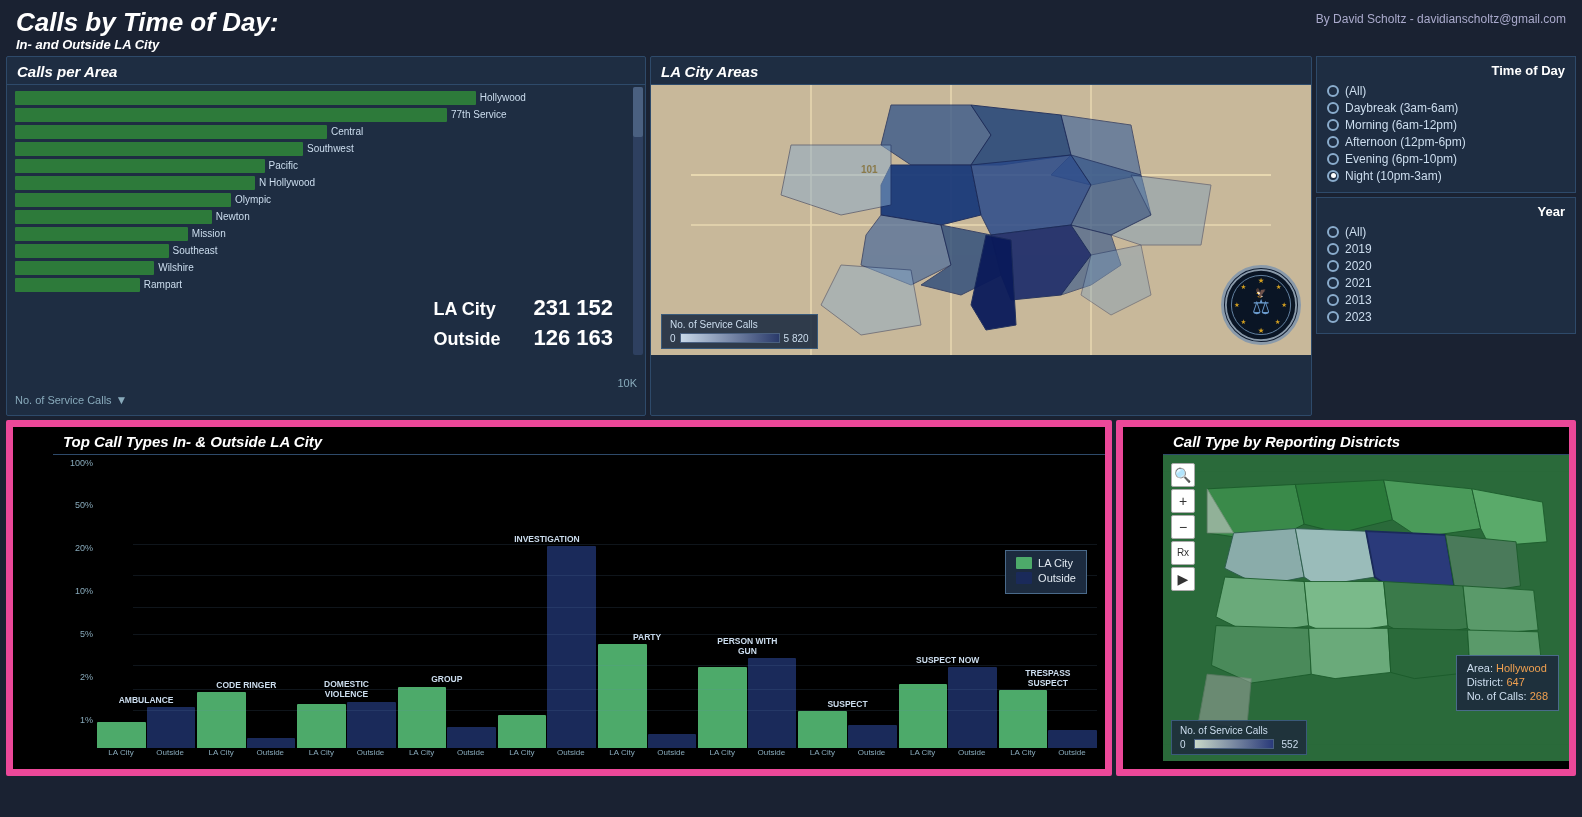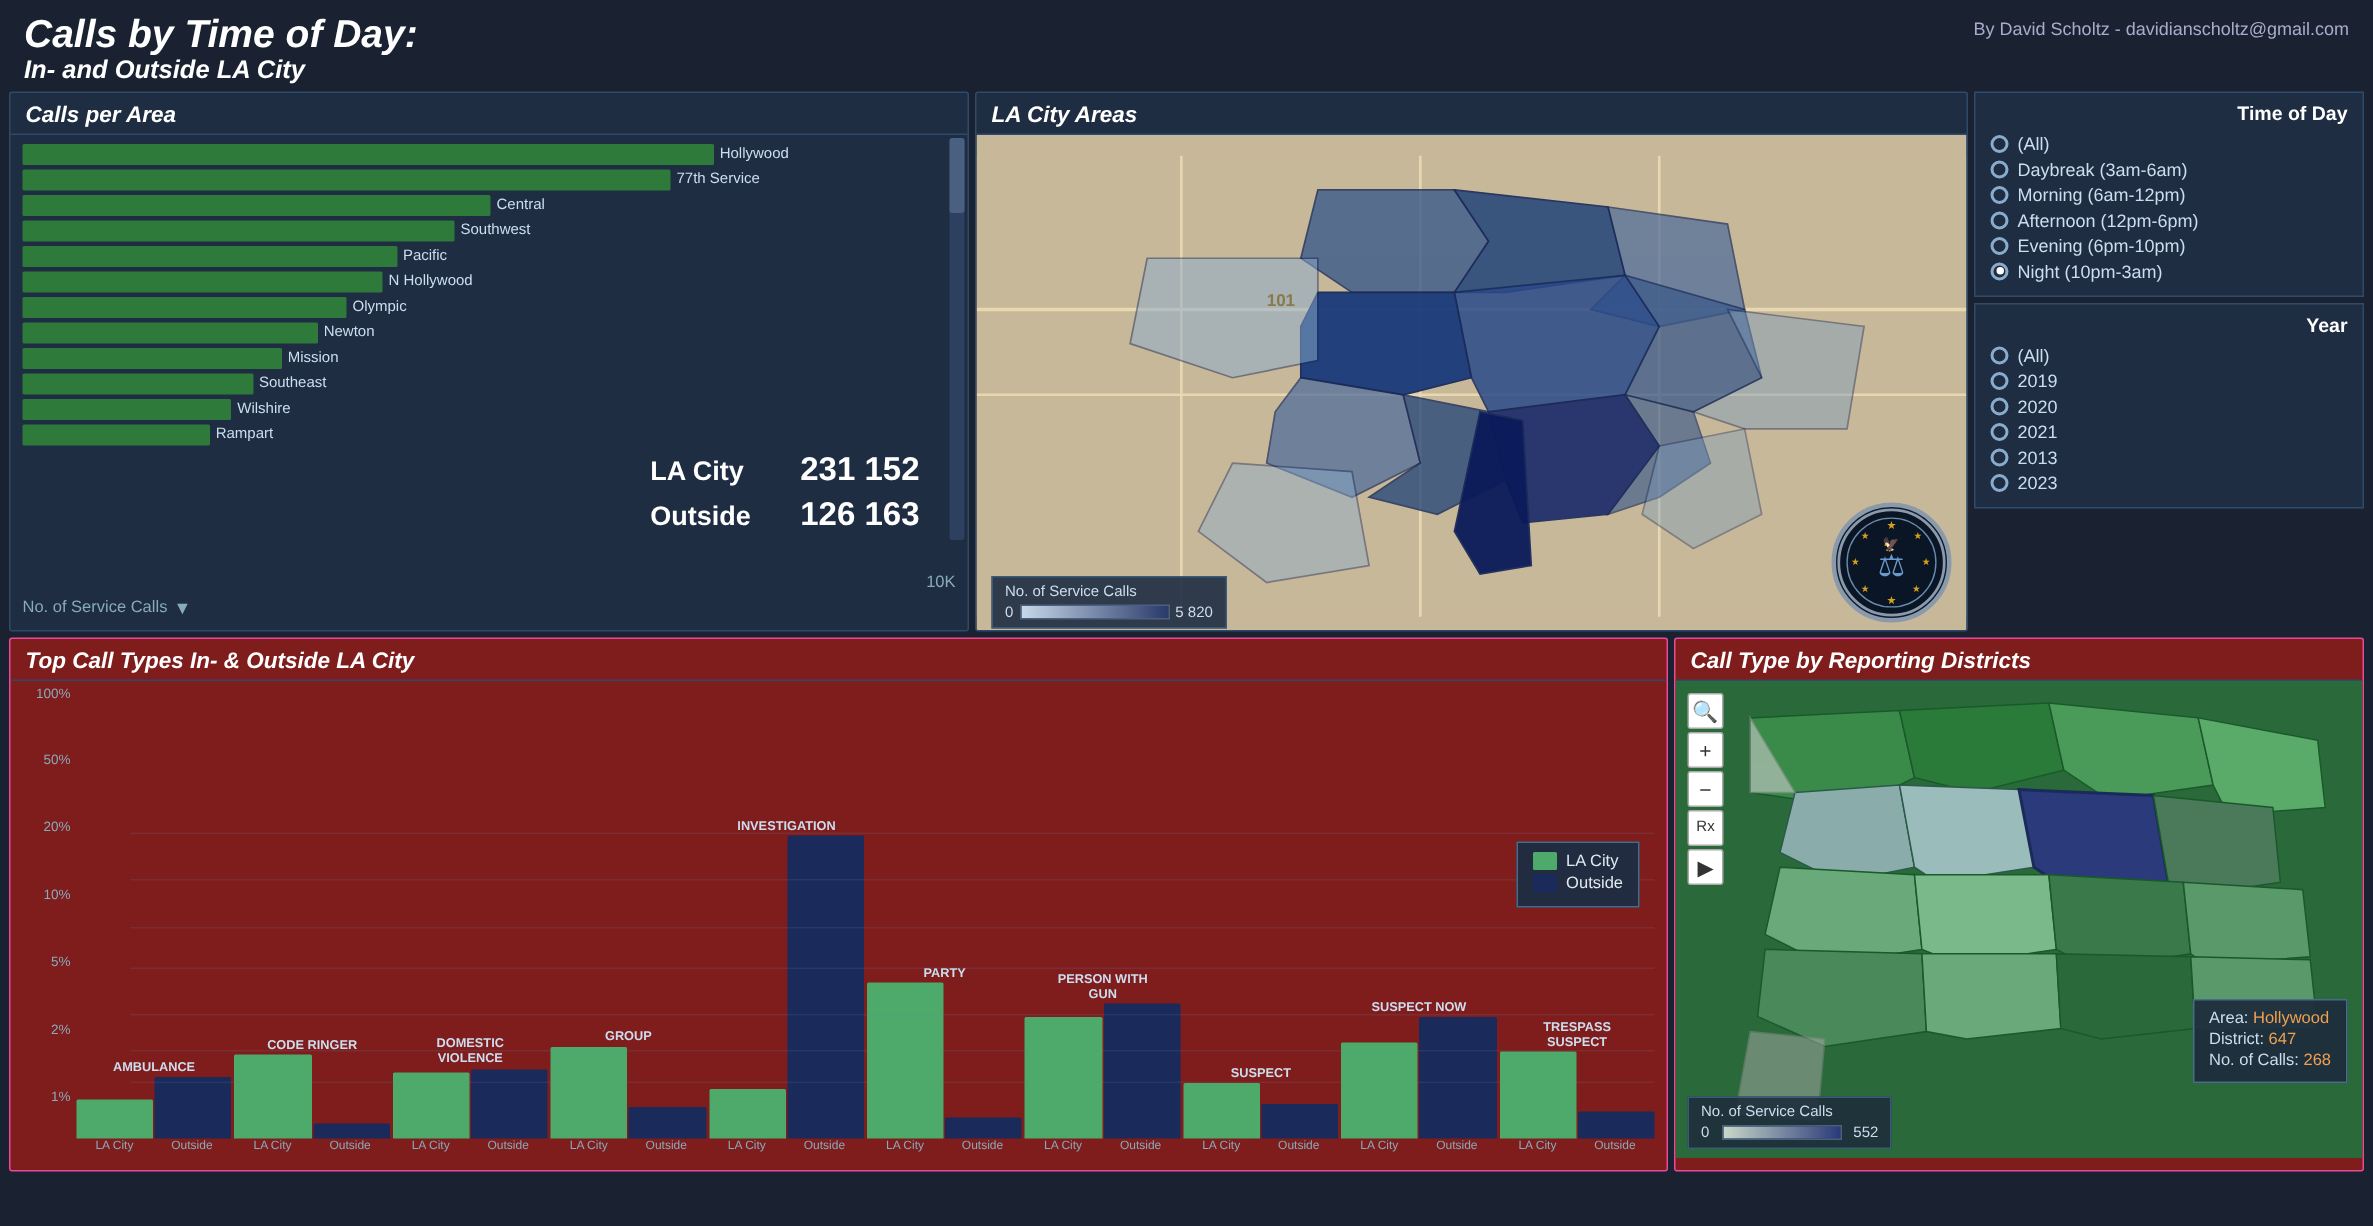--- a/index.html
+++ b/index.html
@@ -21,21 +21,21 @@
       align-items: flex-start;
     }
     .header-title h1 {
       font-size: 26px;
       font-weight: 900;
       color: #fff;
       font-style: italic;
       line-height: 1.1;
     }
     .header-title h2 {
-      font-size: 17px;
+      font-size: 13px;
       font-weight: 700;
       color: #fff;
       font-style: italic;
     }
     .header-credit {
       font-size: 12px;
       color: #aac;
       padding-top: 4px;
     }
 
@@ -131,21 +131,21 @@
     }
 
     
     .map-panel {
       position: relative;
       overflow: hidden;
     }
     .map-area {
       background: #c8b89a;
       width: 100%;
-      height: 335px;
+      height: 270px;
       position: relative;
       overflow: hidden;
     }
     .map-legend {
       position: absolute;
       bottom: 6px;
       left: 10px;
       background: rgba(30,45,66,0.9);
       border: 1px solid #3a5a7a;
       padding: 4px 8px;
@@ -230,24 +230,25 @@
     
     .bottom-grid {
       display: grid;
       grid-template-columns: 1fr 460px;
       gap: 4px;
       padding: 0 6px 4px 6px;
       height: 360px;
     }
 
     .bottom-panel {
-      background: #7f1d1d;
-      border: 1px solid #ec4899;
+      background: #000000;
+      border: 7px solid #ec4899;
       border-radius: 2px;
       overflow: hidden;
+      padding-left: 40px;
     }
 
     
     .call-types-chart {
       padding: 4px 8px;
       height: calc(100% - 36px);
       display: flex;
       flex-direction: column;
     }
     .call-types-inner {

